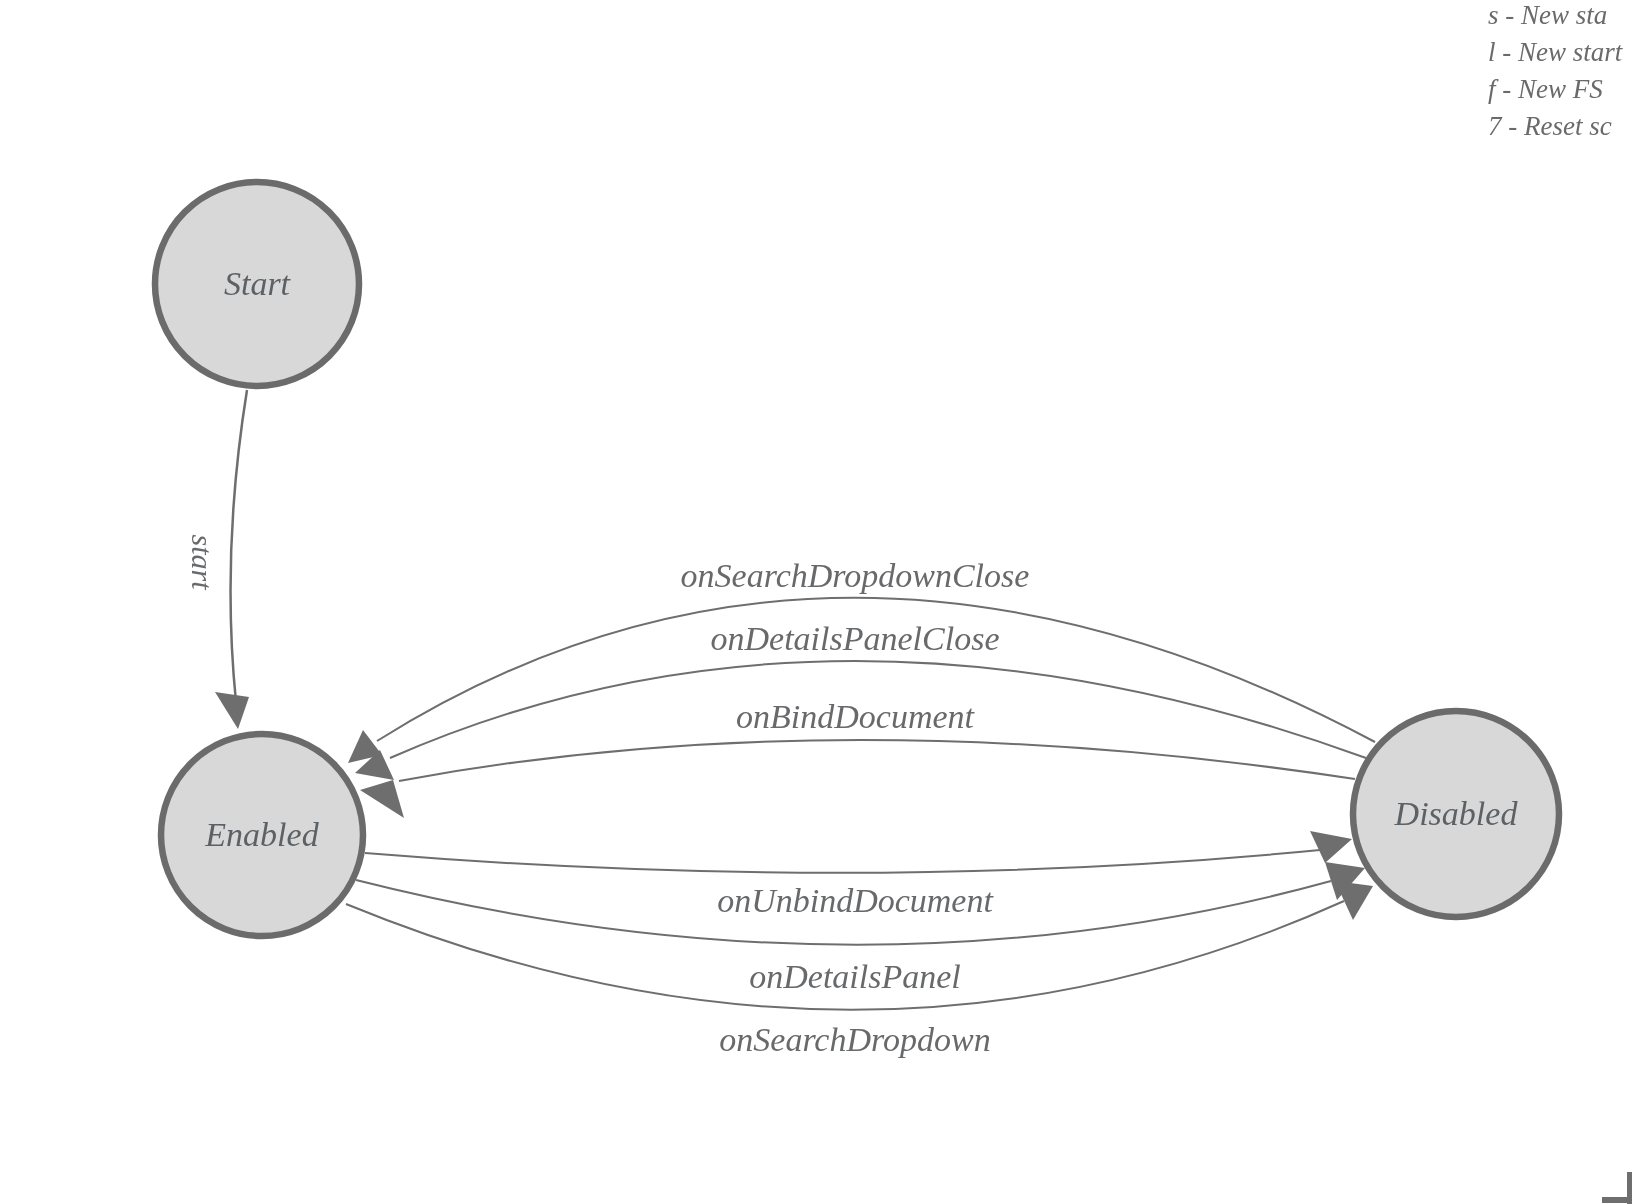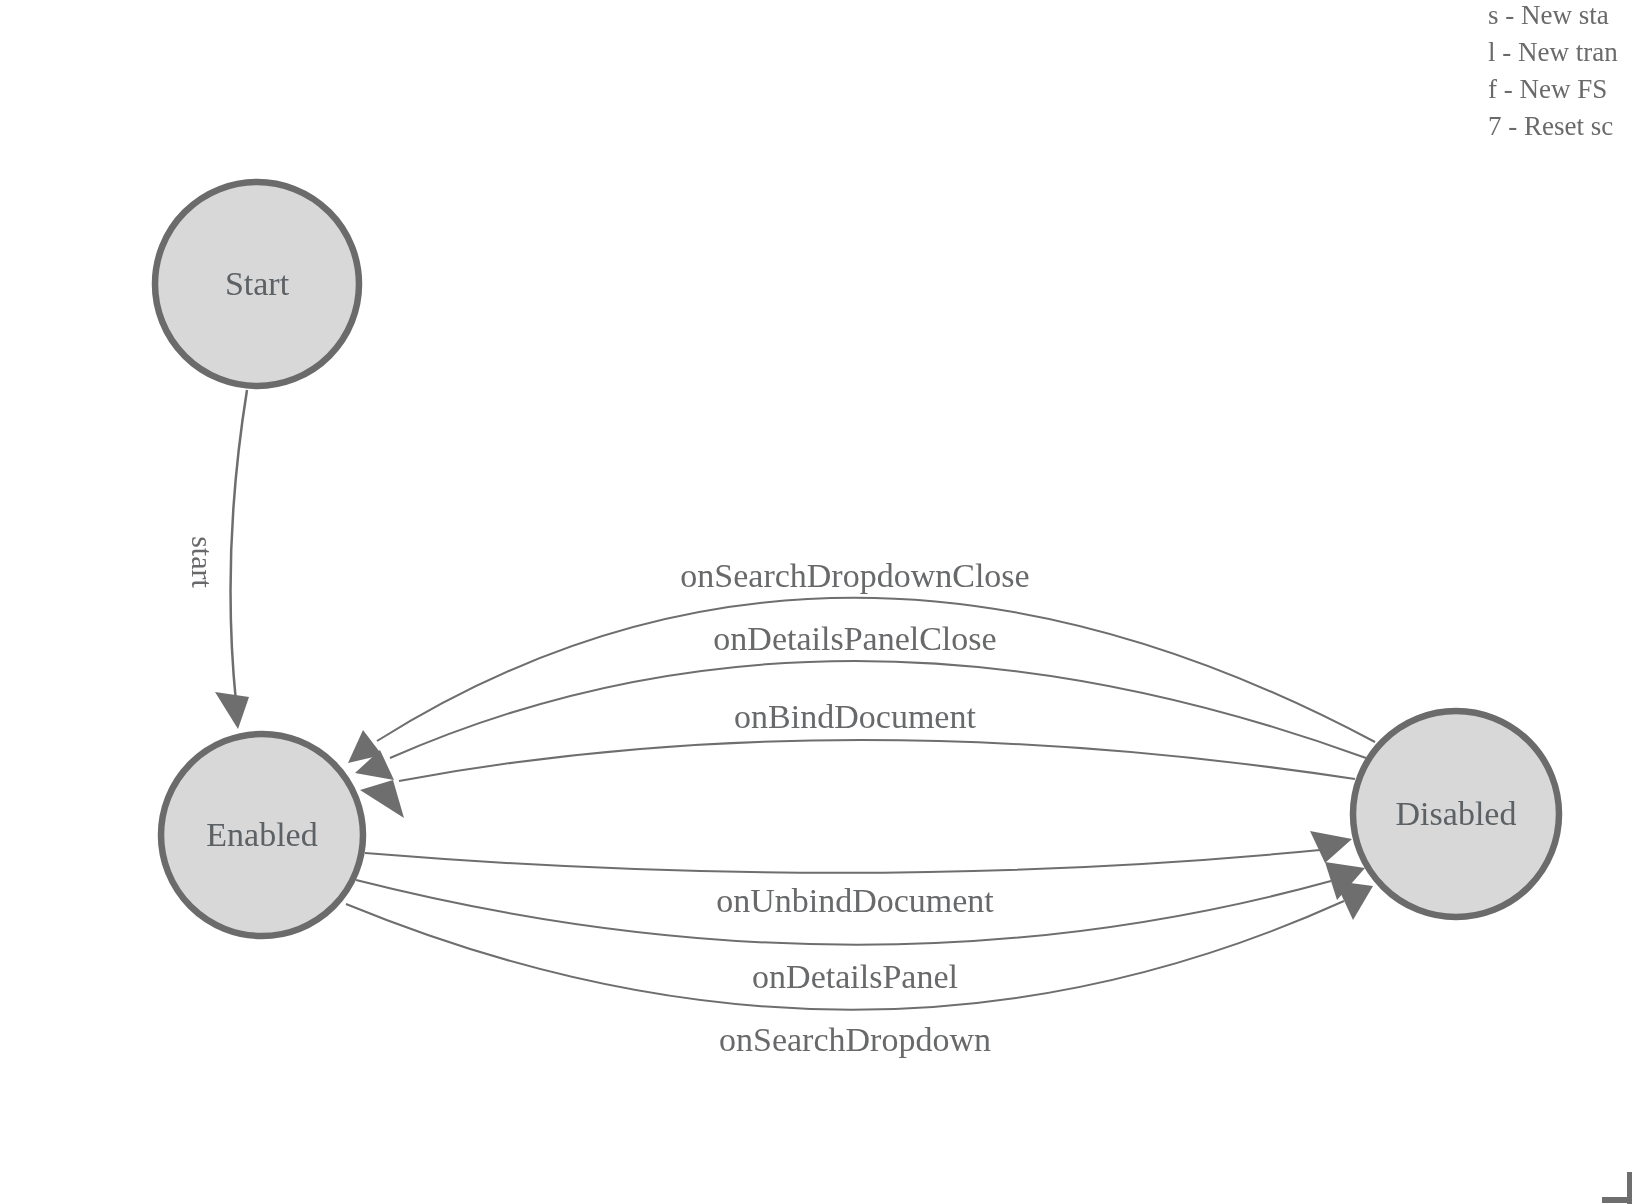--- a/index.html
+++ b/index.html
@@ -9,20 +9,21 @@
     height: 1204px;
     background: #ffffff;
     overflow: hidden;
     font-family: "Liberation Serif", "DejaVu Serif", serif;
   }
   .stage {
     position: relative;
     width: 1632px;
     height: 1204px;
     overflow: hidden;
+    font-style: italic;
   }
   svg.fsm {
     position: absolute;
     left: 0;
     top: 0;
   }
   .node-circle {
     fill: #d8d8d8;
     stroke: #6b6b6b;
     stroke-width: 6.5px;
@@ -88,21 +89,21 @@
     background: #6e6e6e;
   }
 </style>
 </head>
 <body>
 
 <div class="stage">
 
   <div class="legend">
     <div class="legend-line">s - New sta</div>
-    <div class="legend-line">l - New tran</div>
+    <div class="legend-line">l - New start</div>
     <div class="legend-line">f - New FS</div>
     <div class="legend-line">7 - Reset sc</div>
   </div>
 
   <svg class="fsm" width="1632" height="1204" viewBox="0 0 1632 1204">
 
     <g>
       <path class="start-edge-path" d="M247,390 Q221,552 236,702"></path>
       <polygon class="arrowhead" points="238,729 215,692 249,697"></polygon>
       <text class="start-edge-label" transform="translate(192,562) rotate(90)">start</text>

